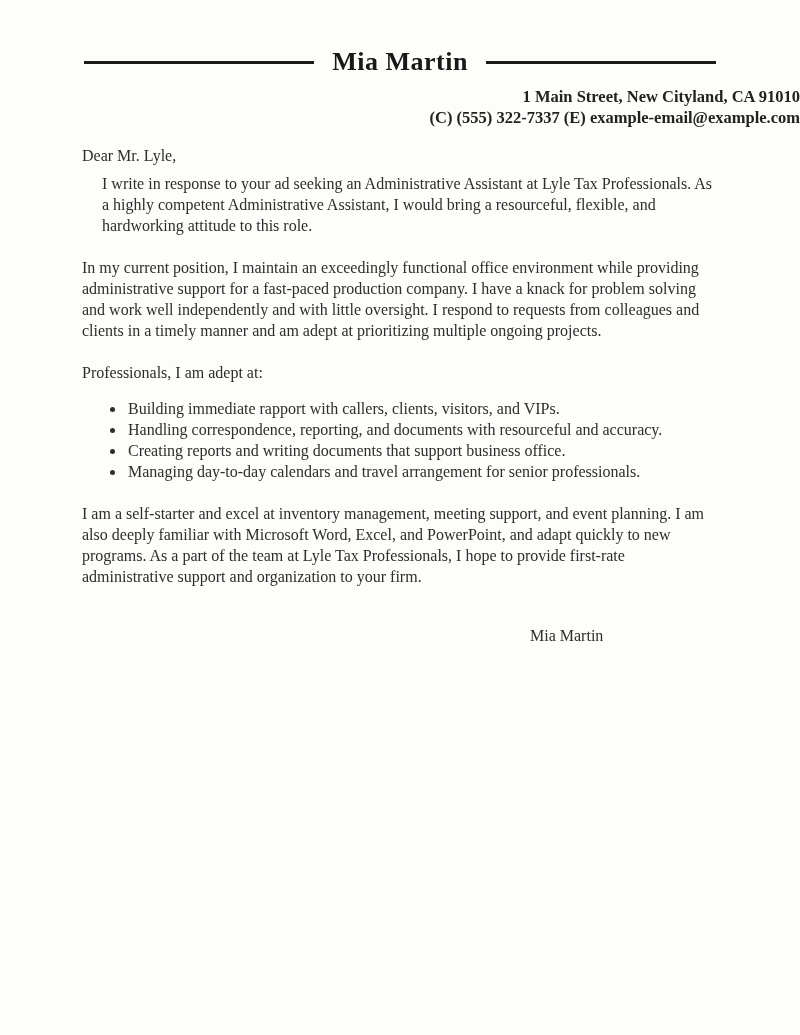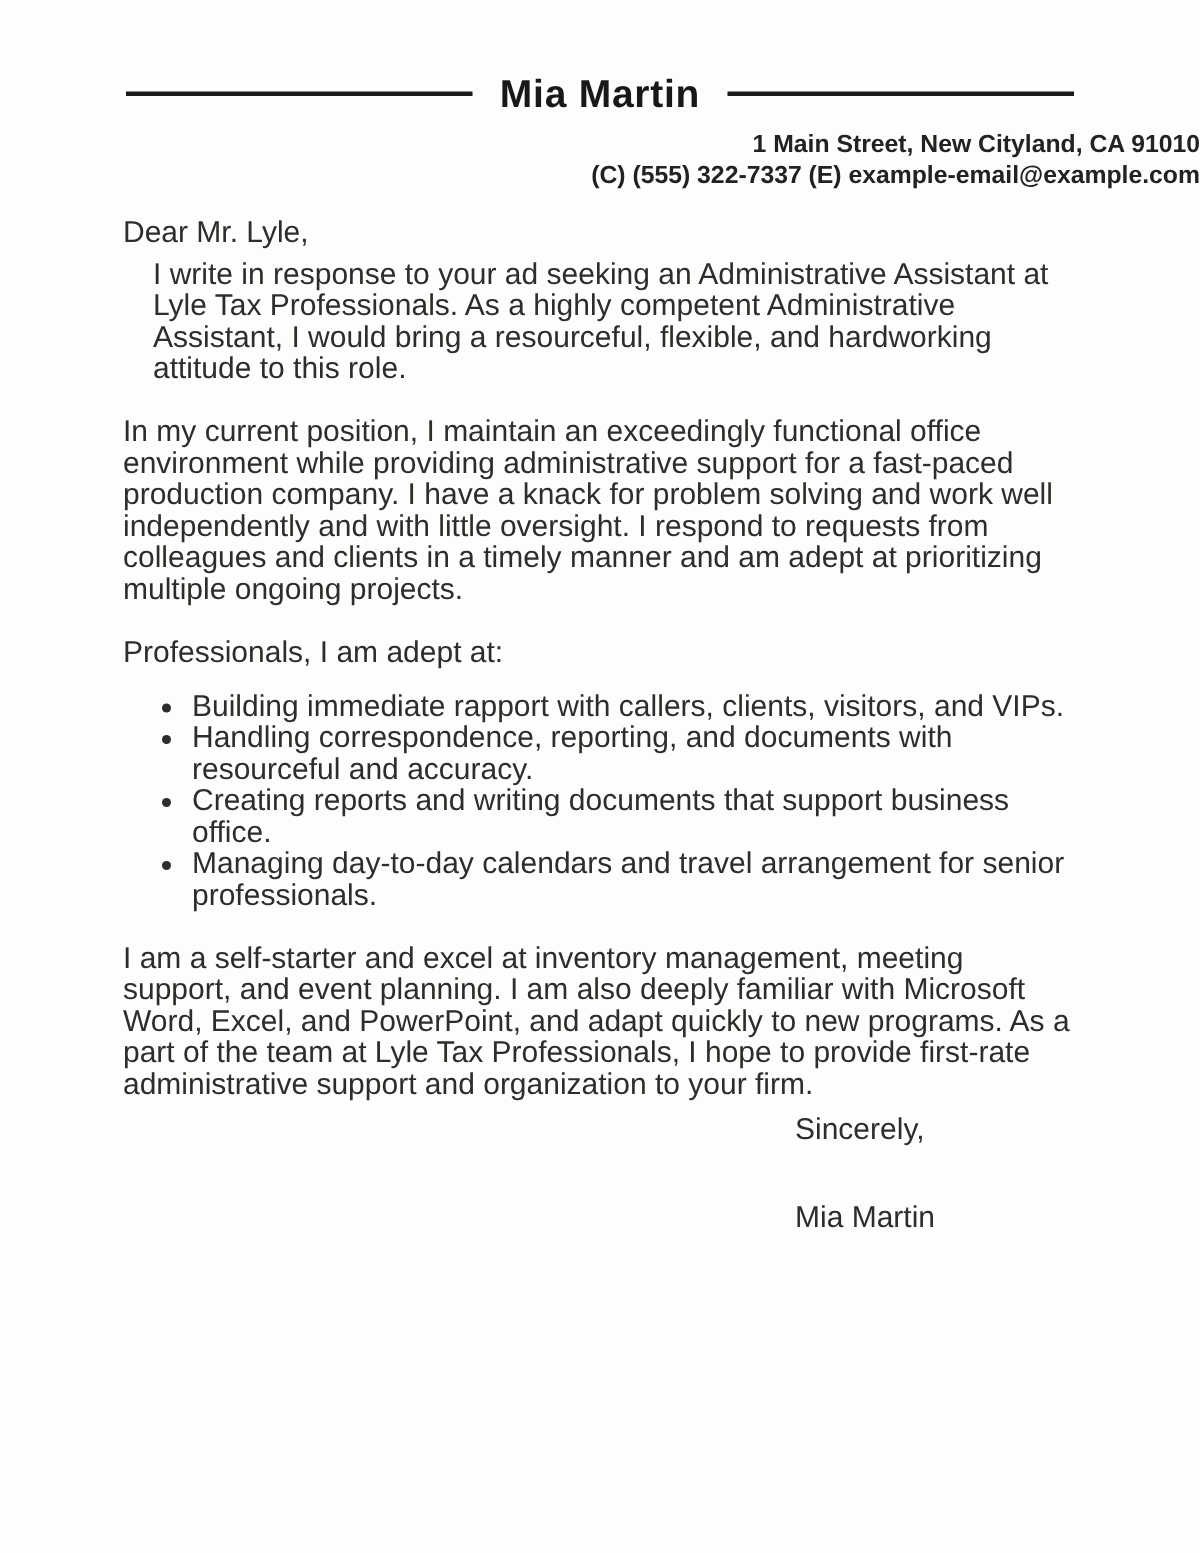--- a/index.html
+++ b/index.html
@@ -8,21 +8,21 @@
     --bg: #fdfdfc;
   }
   * { margin: 0; padding: 0; box-sizing: border-box; }
   html, body { background: #ffffff; }
   .page {
     width: 800px;
     height: 1035px;
     margin: 0 auto;
     background: var(--bg);
     color: var(--text);
-    font-family: Liberation Sans, sans-serif;
+    font-family: Liberation Serif, serif;
     overflow: hidden;
   }
   
   .letterhead { padding-top: 48px; }
   .name-row {
     display: flex;
     align-items: center;
     gap: 18px;
     margin: 0 84px;
   }
@@ -43,21 +43,21 @@
     text-align: right;
     font-weight: bold;
     font-size: 16.5px;
     line-height: 21px;
     color: #232220;
   }
   .address-line { margin-top: 10px; }
   
   .letter-body {
     padding: 0 82px;
-    font-size: 20px;
+    font-size: 16px;
     line-height: 21px;
   }
   .salutation { margin-top: 17px; }
   .para { margin-top: 21px; }
   .para-first { margin-top: 7px; margin-left: 20px; }
   ul.skills {
     margin-top: 15px;
     padding-left: 44px;
     list-style: disc;
   }
@@ -93,18 +93,17 @@
       <li>Building immediate rapport with callers, clients, visitors, and VIPs.</li>
       <li>Handling correspondence, reporting, and documents with resourceful and accuracy.</li>
       <li>Creating reports and writing documents that support business office.</li>
       <li>Managing day-to-day calendars and travel arrangement for senior professionals.</li>
     </ul>
 
     <p class="para">I am a self-starter and excel at inventory management, meeting support, and event planning. I am also deeply familiar with Microsoft Word, Excel, and PowerPoint, and adapt quickly to new programs. As a part of the team at Lyle Tax Professionals, I hope to provide first-rate administrative support and organization to your firm.</p>
 
 
     <div class="closing">
-      <p>Sincerely,</p>
       <p class="signature-name">Mia Martin</p>
     </div>
   </main>
 
 </div>
 
 </body></html>

